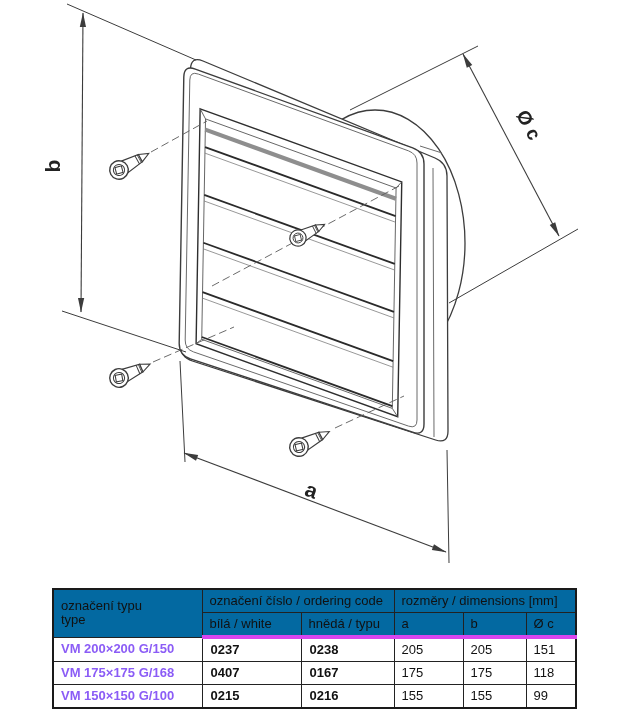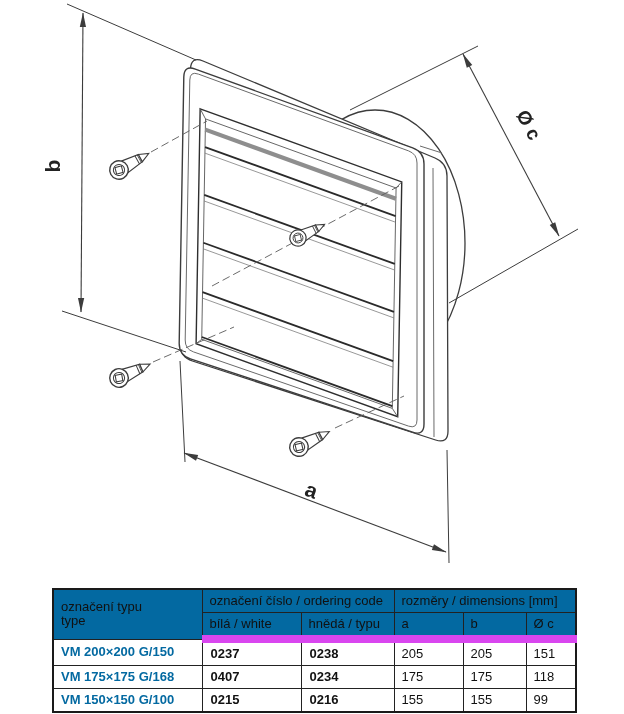--- a/index.html
+++ b/index.html
@@ -16,22 +16,22 @@
     font-size:13px; color:#111111;
   }
   table.spec th, table.spec td {
     border:1px solid #222222; padding:0 2px 0 7px;
     text-align:left; vertical-align:middle;
     font-weight:normal; height:22px; line-height:1.1;
     overflow:hidden; white-space:nowrap;
   }
   table.spec { border:2px solid #1a1a1a; }
   table.spec thead th { background:#0369a1; }
-  table.spec thead tr.sub th { border-bottom:8px solid #d946ef;margin-left:36px; }
-  table.spec td.type-cell { color:#0369a1; font-weight:bold; }
+  table.spec thead tr.sub th { border-bottom:4px solid #d946ef;margin-left:36px; }
+  table.spec td.type-cell { color:#8b5cf6; font-weight:bold; }
   table.spec td.code-cell { font-weight:bold;padding-left:8px; }
 </style>
 </head>
 <body>
 
 <div class="page">
 
   <svg class="drawing" width="624" height="580" viewBox="0 0 624 580">
     <defs>
       <marker id="arr" viewBox="0 0 16 8" markerWidth="16" markerHeight="8" refX="15" refY="4" orient="auto-start-reverse" markerUnits="userSpaceOnUse">
@@ -148,21 +148,21 @@
         <td class="type-cell">VM 200×200 G/150</td>
         <td class="code-cell">0237</td>
         <td class="code-cell">0238</td>
         <td>205</td>
         <td>205</td>
         <td>151</td>
       </tr>
       <tr>
         <td class="type-cell">VM 175×175 G/168</td>
         <td class="code-cell">0407</td>
-        <td class="code-cell">0234</td>
+        <td class="code-cell">0167</td>
         <td>175</td>
         <td>175</td>
         <td>118</td>
       </tr>
       <tr>
         <td class="type-cell">VM 150×150 G/100</td>
         <td class="code-cell">0215</td>
         <td class="code-cell">0216</td>
         <td>155</td>
         <td>155</td>

